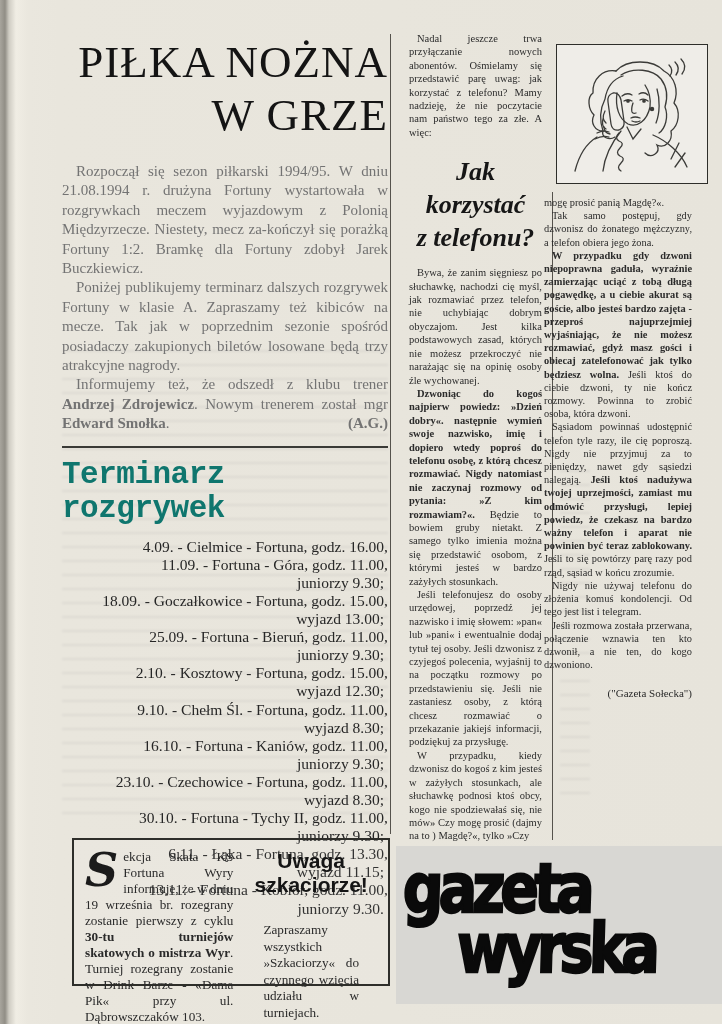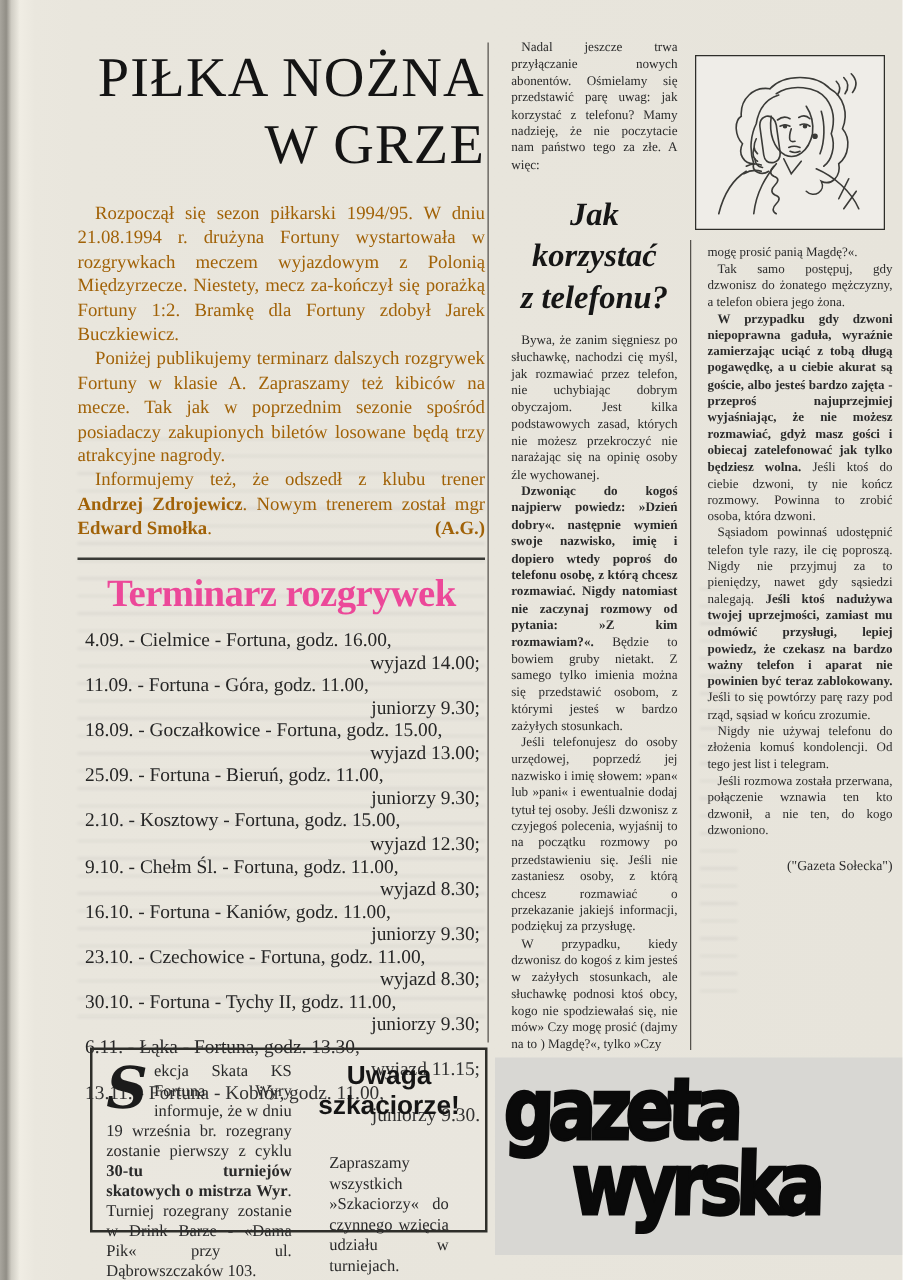--- a/index.html
+++ b/index.html
@@ -8,28 +8,28 @@
     background:
       linear-gradient(90deg,#a8a59d 0px,#918e86 5px,#cfccc3 9px,#f0ede4 16px,#eae7de 28px,#e9e6dd 60px,#e7e4db 100%);
     font-family:"Liberation Serif",serif;color:#222;
   }
   [data-name]{box-sizing:border-box;}
   .ghost{position:absolute;opacity:.09;filter:blur(1.2px);pointer-events:none;
     background:repeating-linear-gradient(180deg,#6b6d72 0 2px,transparent 2px 14px);}
   
   .col-left{position:absolute;left:62px;top:30px;width:326px;}
   .h1{font-size:45px;line-height:53px;text-align:right;letter-spacing:1px;color:#141414;margin:6px 0 20px;}
-  .body-p{font-size:15px;line-height:19.4px;text-align:justify;text-indent:14px;margin:0;color:#a16207;}
+  .body-p{font-size:15px;line-height:19.4px;text-align:justify;text-indent:14px;margin:0;color:#737373;}
   .b{font-weight:bold;}
   .byline{float:right;font-weight:bold;}
   .rule{border:none;border-top:2px solid #3a3a36;margin:12px 0 10px;}
-  .h2{font-family:Liberation Serif, serif;font-weight:bold;font-size:31px;line-height:34px;
-      text-align:center;color:#ec4899;letter-spacing:-.5px;margin:2px 0 12px;}
+  .h2{font-family:Liberation Mono, monospace;font-weight:bold;font-size:31px;line-height:34px;
+      text-align:left;color:#0f766e;letter-spacing:-.5px;margin:2px 0 12px;}
   .sched{font-size:15.5px;line-height:18.1px;color:#262626;}
-  .sched .m{text-align:left;padding-left:6px;}
+  .sched .m{text-align:right;padding-left:6px;}
   .sched .n{text-align:right;padding-right:4px;}
   
   .skat-box{position:absolute;left:72px;top:838px;width:318px;height:148px;border:2px solid #2e2e2a;
       background:rgba(255,255,255,.06);padding:9px 11px;display:flex;gap:12px;}
   .skat-left{width:53%;font-size:13.2px;line-height:16px;text-align:justify;color:#2a2a2a;}
   .dropcap{float:left;font-family:"DejaVu Serif",serif;font-style:italic;font-weight:bold;
       font-size:46px;line-height:36px;margin:3px 5px 0 0;color:#1b1b1b;}
   .skat-right{width:47%;display:flex;flex-direction:column;}
   .h3-box{font-family:"Liberation Sans",sans-serif;font-weight:bold;font-size:21px;line-height:24px;
       text-align:center;color:#151515;margin:0 0 7px;}
@@ -40,21 +40,21 @@
   .vr1{left:390px;top:34px;height:800px;}
   .vr2{left:552px;top:192px;height:648px;}
   
   .col-mid{position:absolute;left:398px;top:32px;width:133px;margin-left:11px;}
   .mid-p,.right-p{font-size:10.5px;line-height:13.4px;text-align:justify;text-indent:8px;margin:0;color:#2b2b2b;}
   .h3{font-style:italic;font-weight:bold;font-size:26px;line-height:33px;text-align:center;
       color:#161616;margin:16px 0 12px;}
   
   .illu-box{position:absolute;left:556px;top:44px;width:152px;height:140px;border:1.5px solid #2e2e2a;
       background:#efede8;padding:4px;}
-  .col-right{position:absolute;left:566px;top:196px;width:148px;}
+  .col-right{position:absolute;left:544px;top:196px;width:148px;}
   .right-p{font-size:10.4px;line-height:13.2px;}
   .credit{text-align:right;font-size:11px;margin-top:16px;color:#2b2b2b;}
   
   .logo-band{position:absolute;left:396px;top:846px;width:326px;height:158px;background:#d8d7d3;}
   .logo{position:absolute;left:404px;top:856px;width:312px;}
   .logo-word{font-family:"DejaVu Sans",sans-serif;font-weight:bold;font-size:57px;color:#0a0a0a;
       letter-spacing:-5px;line-height:.95;-webkit-text-stroke:2px #0a0a0a;
       transform:scaleY(1.2) skewX(-2deg);transform-origin:left top;white-space:nowrap;}
   .logo-w2{margin-left:54px;margin-top:6px;}
 </style>
@@ -72,21 +72,20 @@
   <p class="body-p" data-name="article-paragraph">Rozpoczął się sezon piłkarski 1994/95. W dniu 21.08.1994 r. drużyna Fortuny wystartowała w rozgrywkach meczem wyjazdowym z Polonią Międzyrzecze. Niestety, mecz za-kończył się porażką Fortuny 1:2. Bramkę dla Fortuny zdobył Jarek Buczkiewicz.</p>
   <p class="body-p" data-name="article-paragraph">Poniżej publikujemy terminarz dalszych rozgrywek Fortuny w klasie A. Zapraszamy też kibiców na mecze. Tak jak w poprzednim sezonie spośród posiadaczy zakupionych biletów losowane będą trzy atrakcyjne nagrody.</p>
   <p class="body-p" data-name="article-paragraph"><span data-name="article-text">Informujemy też, że odszedł z klubu trener </span><span class="b" data-name="trainer-name-old">Andrzej Zdrojewicz</span><span data-name="article-text">. Nowym trenerem został mgr </span><span class="b" data-name="trainer-name-new">Edward Smołka</span><span data-name="article-text">.</span><span class="byline" data-name="author-initials">(A.G.)</span></p>
   <hr class="rule" data-name="section-divider">
   <div class="h2" data-name="schedule-title">
     <div data-name="schedule-title-line1">Terminarz rozgrywek</div>
   </div>
   <div class="sched" data-name="match-schedule-list">
     <div data-name="schedule-entry">
         <div class="m" data-name="match-line">4.09. - Cielmice - Fortuna, godz. 16.00,</div>
-        <div class="n" data-name="match-note">wyjazd 14.00;</div>
       </div>
     <div data-name="schedule-entry">
         <div class="m" data-name="match-line">11.09. - Fortuna - Góra, godz. 11.00,</div>
         <div class="n" data-name="match-note">juniorzy 9.30;</div>
       </div>
     <div data-name="schedule-entry">
         <div class="m" data-name="match-line">18.09. - Goczałkowice - Fortuna, godz. 15.00,</div>
         <div class="n" data-name="match-note">wyjazd 13.00;</div>
       </div>
     <div data-name="schedule-entry">

